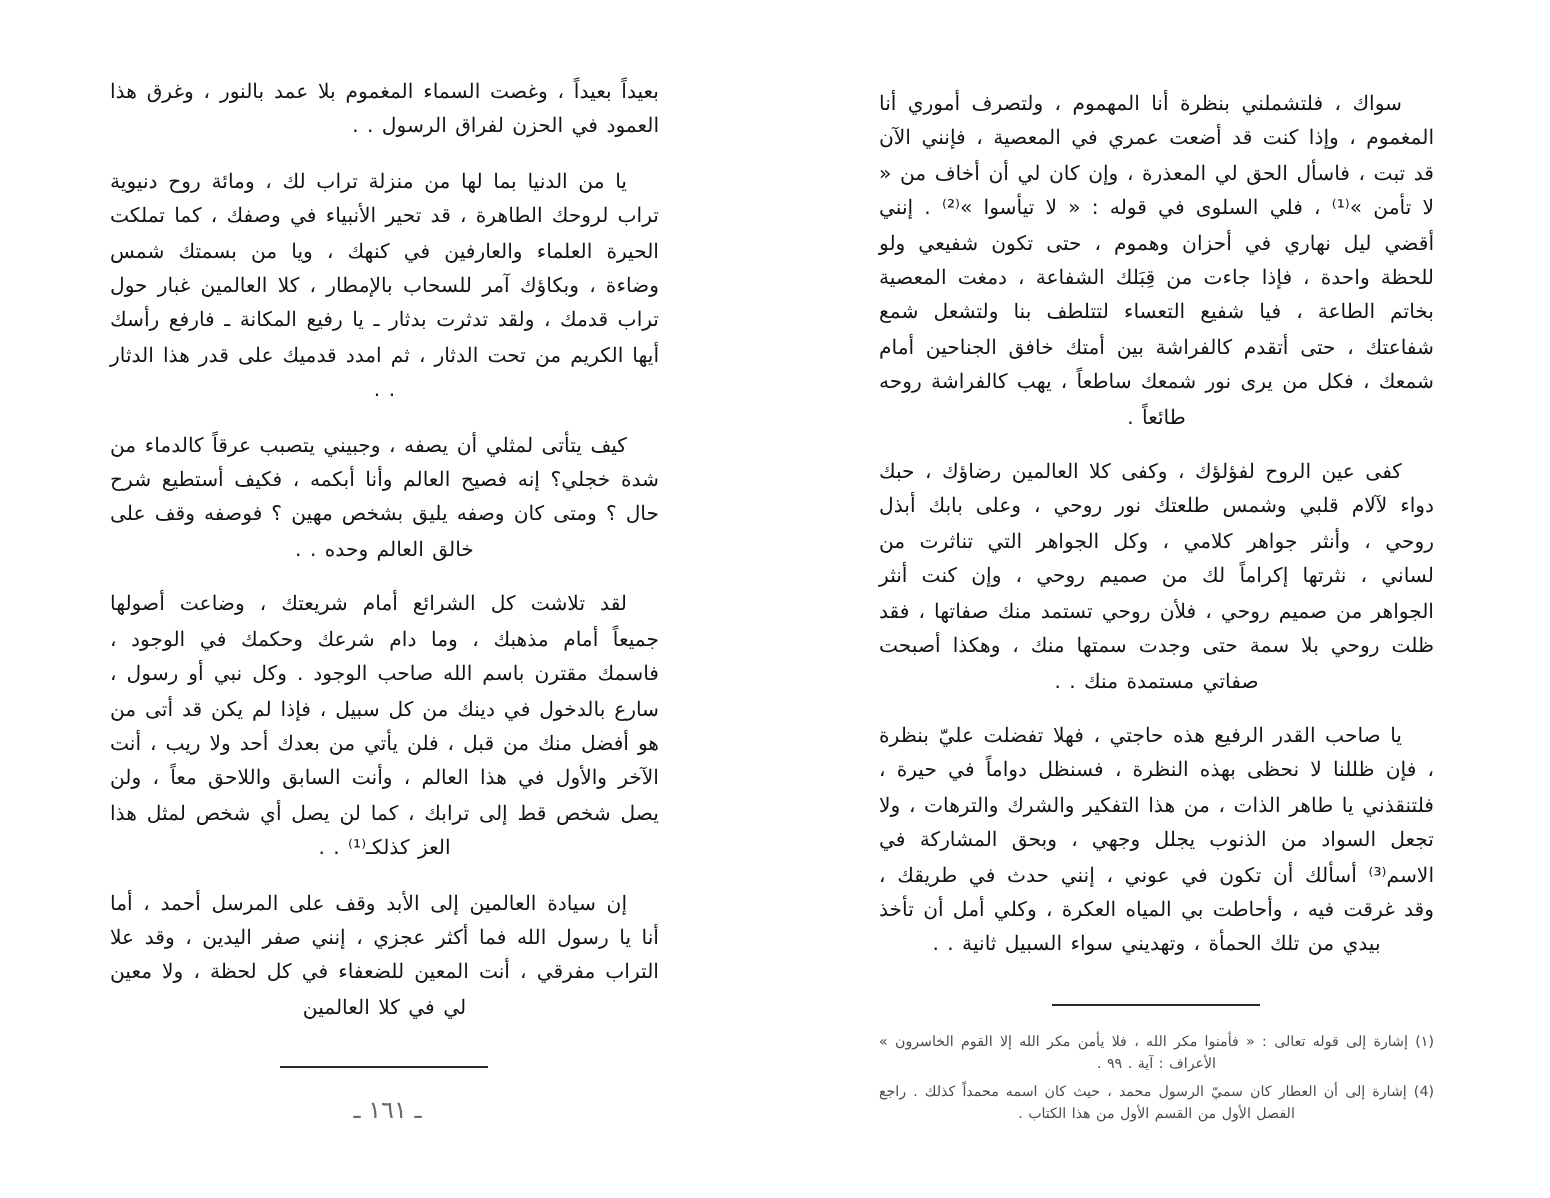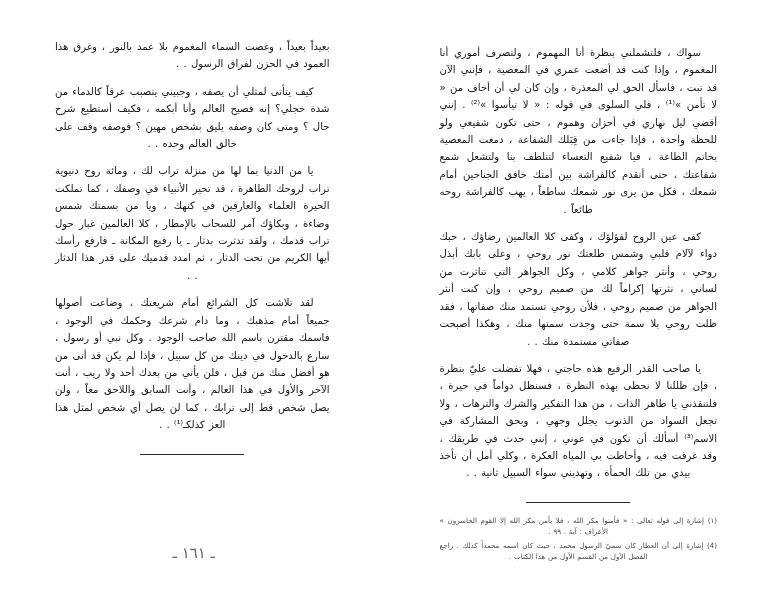--- a/index.html
+++ b/index.html
@@ -116,21 +116,21 @@
   }
   .page-left p.footnote {
     color: #4a4a4a;
   }
 
   .page-number {
     position: absolute;
     left: 0;
     right: 0;
     text-align: center;
-    font-size: 15px;
+    font-size: 12px;
     color: #6a6a6a;
     letter-spacing: 1px;
   }
   .page-right .page-number { bottom: 37px; }
   .page-left  .page-number { bottom: 37px; }
 
   
   .scan-tint {
     position: absolute;
     inset: 0;
@@ -163,23 +163,24 @@
 
       </div>
     </div>
   </div>
 
   <div class="page page-right">
     <div class="page-inner">
       <div class="text-block">
 
         <p class="para no-indent tail-right">بعيداً بعيداً ، وغصت السماء المغموم بلا عمد بالنور ، وغرق هذا العمود في الحزن لفراق الرسول . .</p>
+        <p class="para">يا من الدنيا بما لها من منزلة تراب لك ، ومائة روح دنيوية تراب لروحك الطاهرة ، قد تحير الأنبياء في وصفك ، كما تملكت الحيرة العلماء والعارفين في كنهك ، ويا من بسمتك شمس وضاءة ، وبكاؤك آمر للسحاب بالإمطار ، كلا العالمين غبار حول تراب قدمك ، ولقد تدثرت بدثار ـ يا رفيع المكانة ـ فارفع رأسك أيها الكريم من تحت الدثار ، ثم امدد قدميك على قدر هذا الدثار . .</p>
         <p class="para">كيف يتأتى لمثلي أن يصفه ، وجبيني يتصبب عرقاً كالدماء من شدة خجلي؟ إنه فصيح العالم وأنا أبكمه ، فكيف أستطيع شرح حال ؟ ومتى كان وصفه يليق بشخص مهين ؟ فوصفه وقف على خالق العالم وحده . .</p>
-        <p class="para">يا من الدنيا بما لها من منزلة تراب لك ، ومائة روح دنيوية تراب لروحك الطاهرة ، قد تحير الأنبياء في وصفك ، كما تملكت الحيرة العلماء والعارفين في كنهك ، ويا من بسمتك شمس وضاءة ، وبكاؤك آمر للسحاب بالإمطار ، كلا العالمين غبار حول تراب قدمك ، ولقد تدثرت بدثار ـ يا رفيع المكانة ـ فارفع رأسك أيها الكريم من تحت الدثار ، ثم امدد قدميك على قدر هذا الدثار . .</p>
         <p class="para">لقد تلاشت كل الشرائع أمام شريعتك ، وضاعت أصولها جميعاً أمام مذهبك ، وما دام شرعك وحكمك في الوجود ، فاسمك مقترن باسم الله صاحب الوجود . وكل نبي أو رسول ، سارع بالدخول في دينك من كل سبيل ، فإذا لم يكن قد أتى من هو أفضل منك من قبل ، فلن يأتي من بعدك أحد ولا ريب ، أنت الآخر والأول في هذا العالم ، وأنت السابق واللاحق معاً ، ولن يصل شخص قط إلى ترابك ، كما لن يصل أي شخص لمثل هذا العز كذلكـ⁽¹⁾ . .</p>
+        <p class="para">إن سيادة العالمين إلى الأبد وقف على المرسل أحمد ، أما أنا يا رسول الله فما أكثر عجزي ، إنني صفر اليدين ، وقد علا التراب مفرقي ، أنت المعين للضعفاء في كل لحظة ، ولا معين لي في كلا العالمين</p>
 
         <span class="fn-rule-wrap">
           <hr class="fn-rule">
         </span>
 
 
       </div>
       <div class="page-number">ـ ١٦١ ـ</div>
     </div>
   </div>

